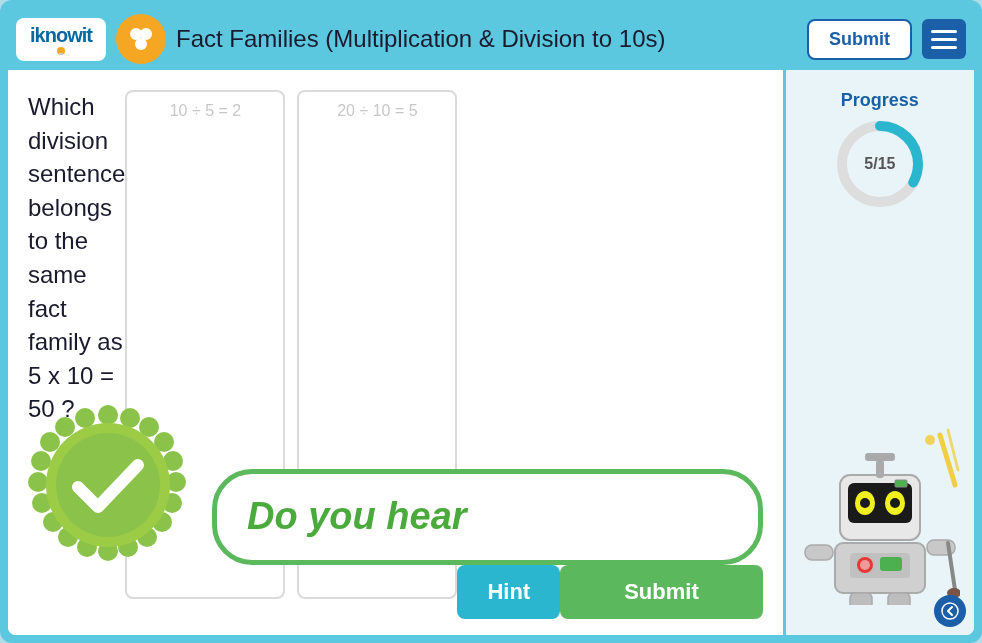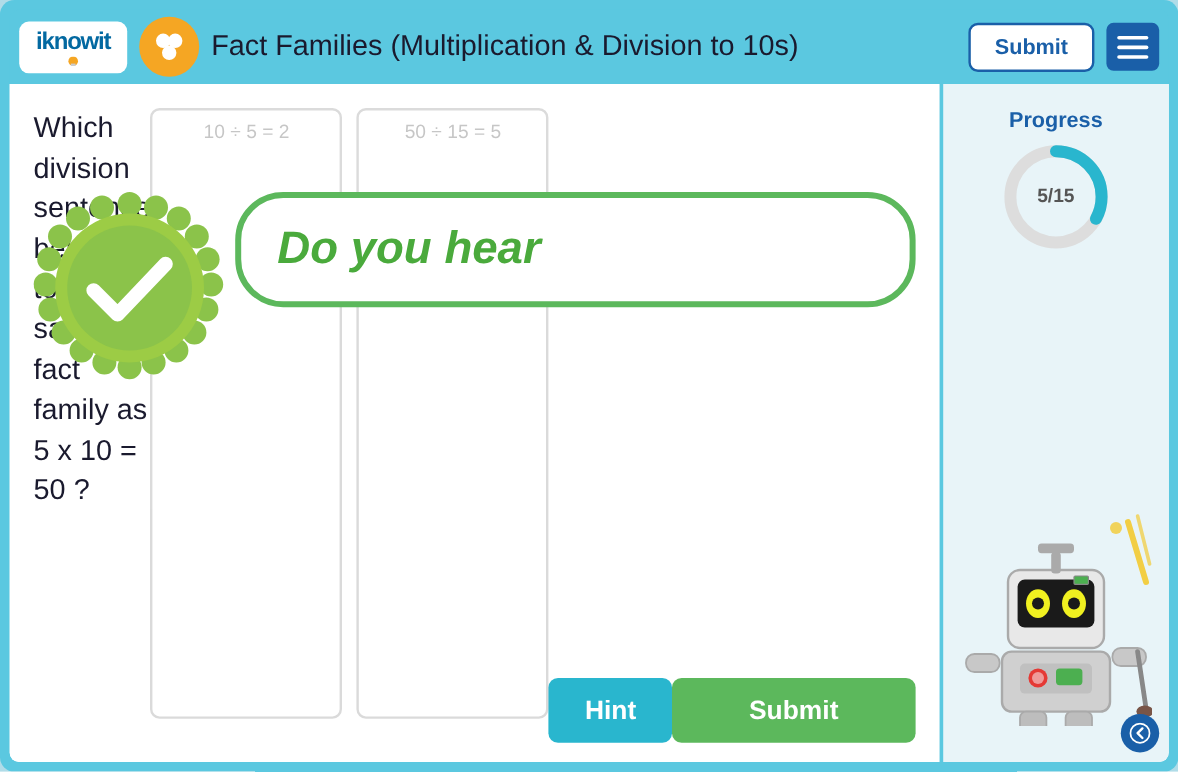--- a/index.html
+++ b/index.html
@@ -152,23 +152,23 @@
     }
 
     
     .celebration-overlay {
       position: absolute;
       top: 90px;
       left: 20px;
       right: 20px;
       bottom: 70px;
       display: flex;
-      align-items: flex-start;
-      justify-content: center;
-      gap: 8px;
+      align-items: flex-end;
+      justify-content: center;
+      gap: 24px;
     }
 
     
     .celebration-bubble {
       background: white;
       border: 5px solid #5cb85c;
       border-radius: 40px;
       padding: 20px 30px;
       flex: 1;
     }
@@ -323,21 +323,21 @@
     </button>
   </div>
 
   <div class="main-content">
 
     <div class="left-panel">
       <div class="question-text">Which division sentence belongs to the same fact family as 5 x 10 = 50 ?</div>
 
       <div class="answer-area">
         <div class="answer-choice">10 ÷ 5 = 2</div>
-        <div class="answer-choice">50 ÷ 15 = 5</div>
+        <div class="answer-choice">20 ÷ 10 = 5</div>
       </div>
 
       <div class="celebration-overlay">
 
         <svg class="seal-svg" viewBox="0 0 160 160">
 
           <g>
 
             <circle cx="80" cy="10" r="10" fill="#8bc34a"></circle>
             <circle cx="102" cy="13" r="10" fill="#8bc34a"></circle>

